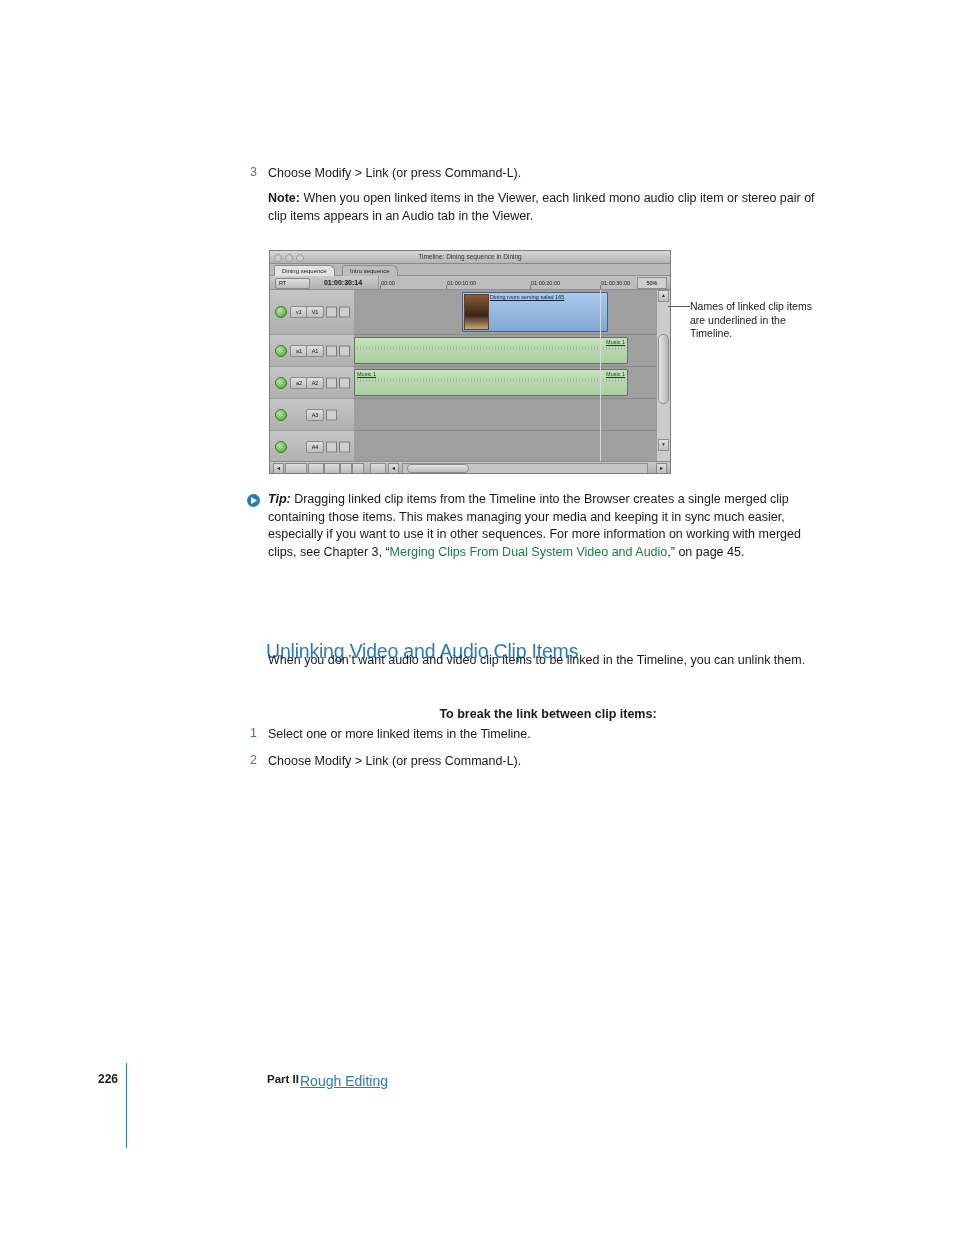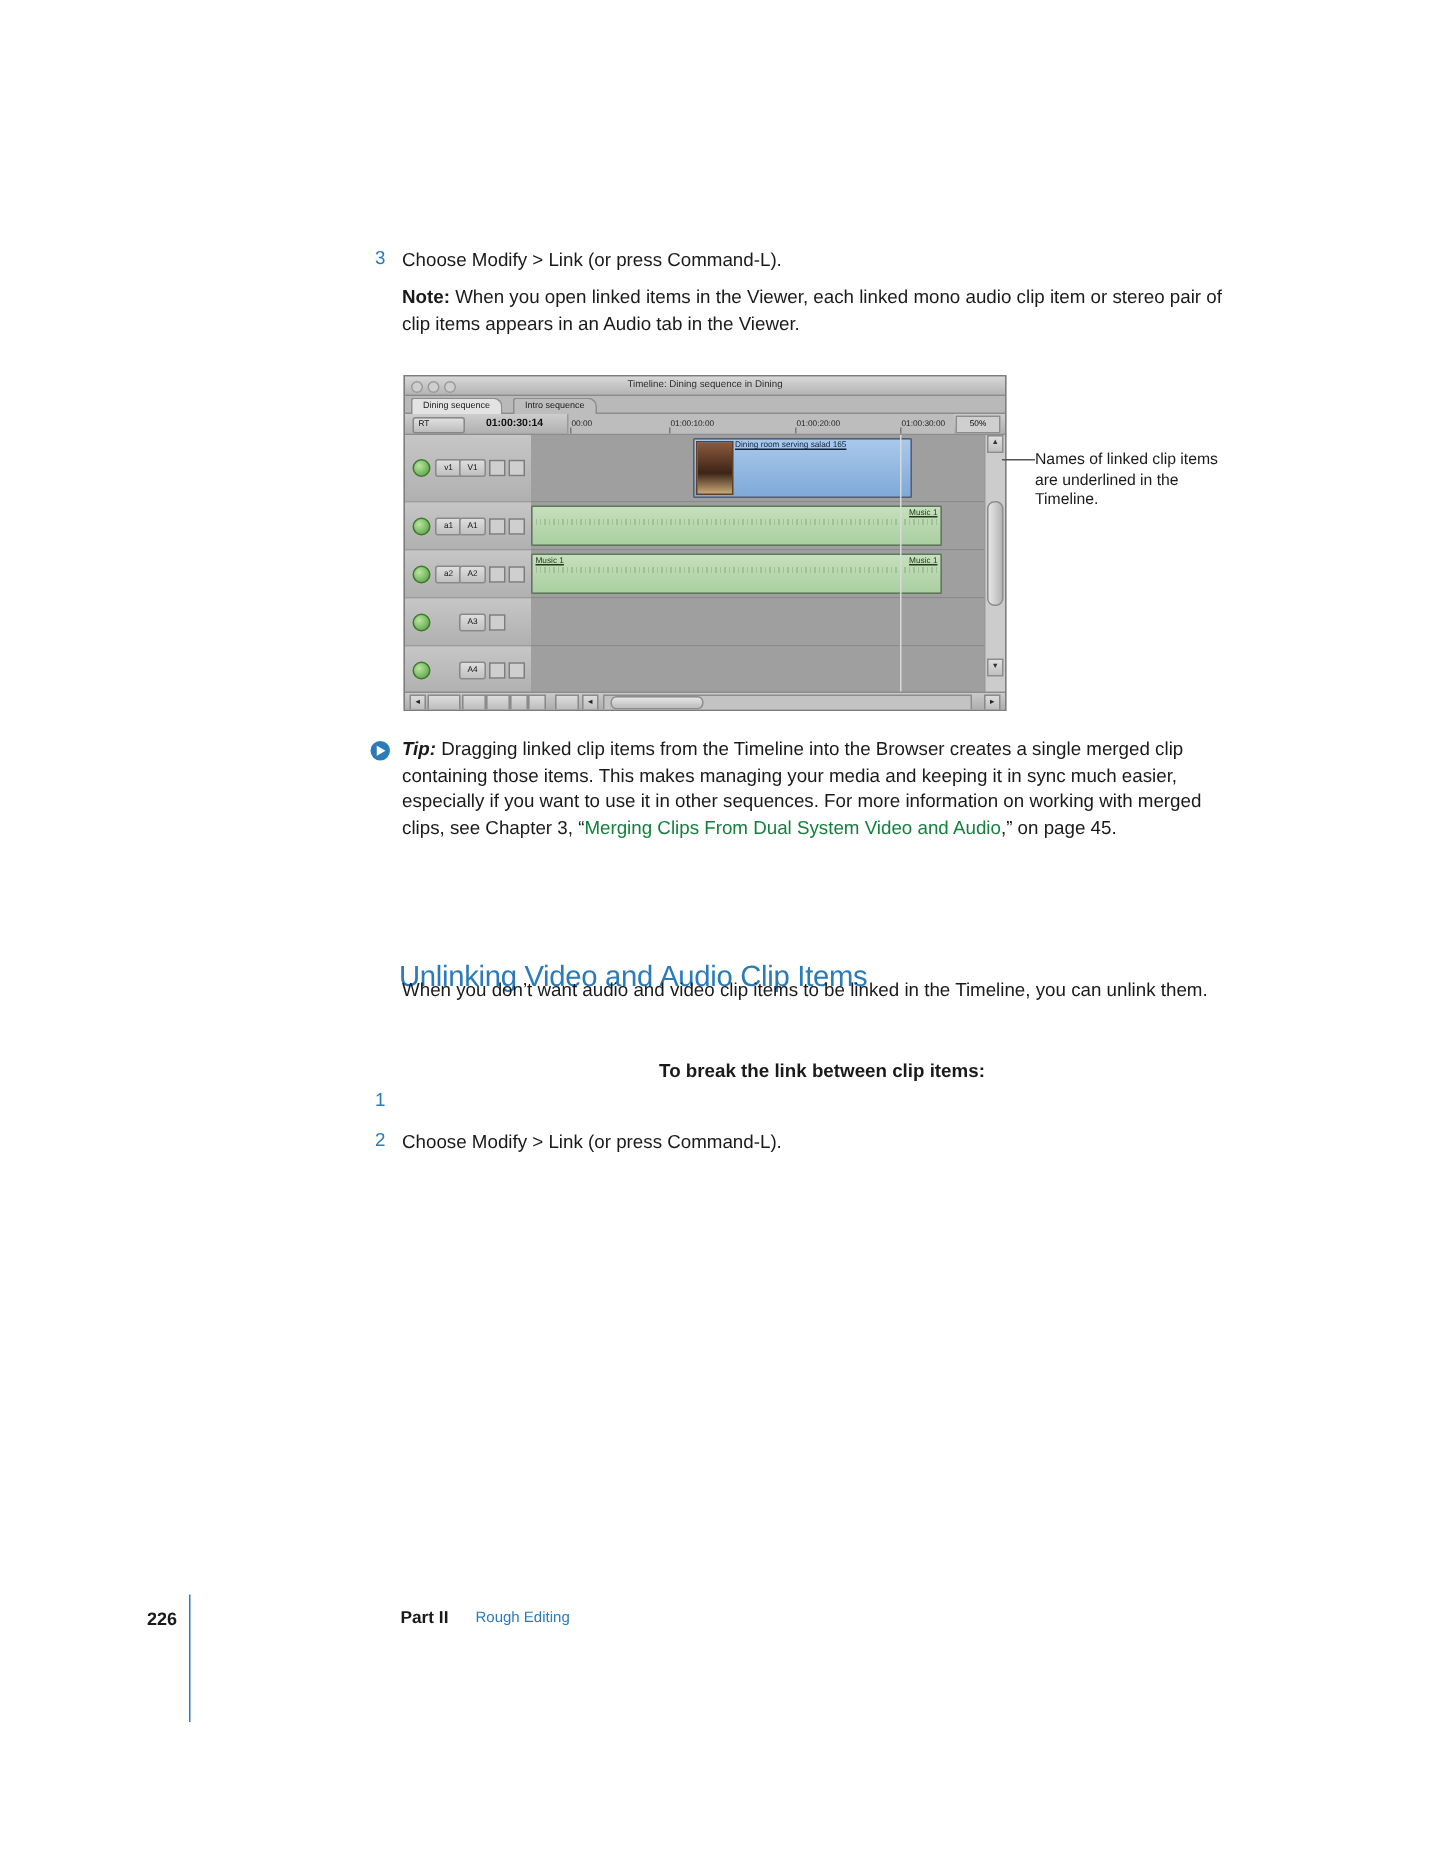--- a/index.html
+++ b/index.html
@@ -111,24 +111,25 @@
   .footer-part {
     position: absolute;
     left: 267px;
     top: 1073px;
     font-size: 11.5px;
     font-weight: bold;
     color: #1a1a1a;
   }
   .footer-sec {
     position: absolute;
-    left: 317px;
+    left: 300px;
     top: 1073px;
-    font-size: 10px;
+    font-size: 14px;
     color: #2b7bb9;
+    text-decoration: underline;
   }
 
   
   .fcp {
     position: absolute;
     left: 269px;
     top: 250px;
     width: 400px;
     height: 222px;
     border: 1px solid #7d7d7d;
@@ -585,20 +586,21 @@
     <span class="italic bold">Tip:</span><span> Dragging linked clip items from the Timeline into the Browser creates a single merged clip containing those items. This makes managing your media and keeping it in sync much easier, especially if you want to use it in other sequences. For more information on working with merged clips, see Chapter 3, “</span><span class="link-text">Merging Clips From Dual System Video and Audio</span><span>,” on page 45.</span>
   </div>
 
   <h2 class="heading">Unlinking Video and Audio Clip Items</h2>
 
   <div class="step-text" style="top:652px; width:550px;">When you don’t want audio and video clip items to be linked in the Timeline, you can unlink them.</div>
 
   <div class="step-text bold" style="top:706px;text-align:center;">To break the link between clip items:</div>
 
   <div class="step-num" style="left:250px; top:726px;">1</div>
+  <div class="step-text" style="top:726px;">Select one or more linked items in the Timeline.</div>
 
   <div class="step-num" style="left:250px; top:753px;">2</div>
   <div class="step-text" style="top:753px;">Choose Modify &gt; Link (or press Command-L).</div>
 
   <div class="footer-rule"></div>
   <div class="footer-num">226</div>
   <div class="footer-part">Part II</div>
   <div class="footer-sec">Rough Editing</div>
 
 </div>

